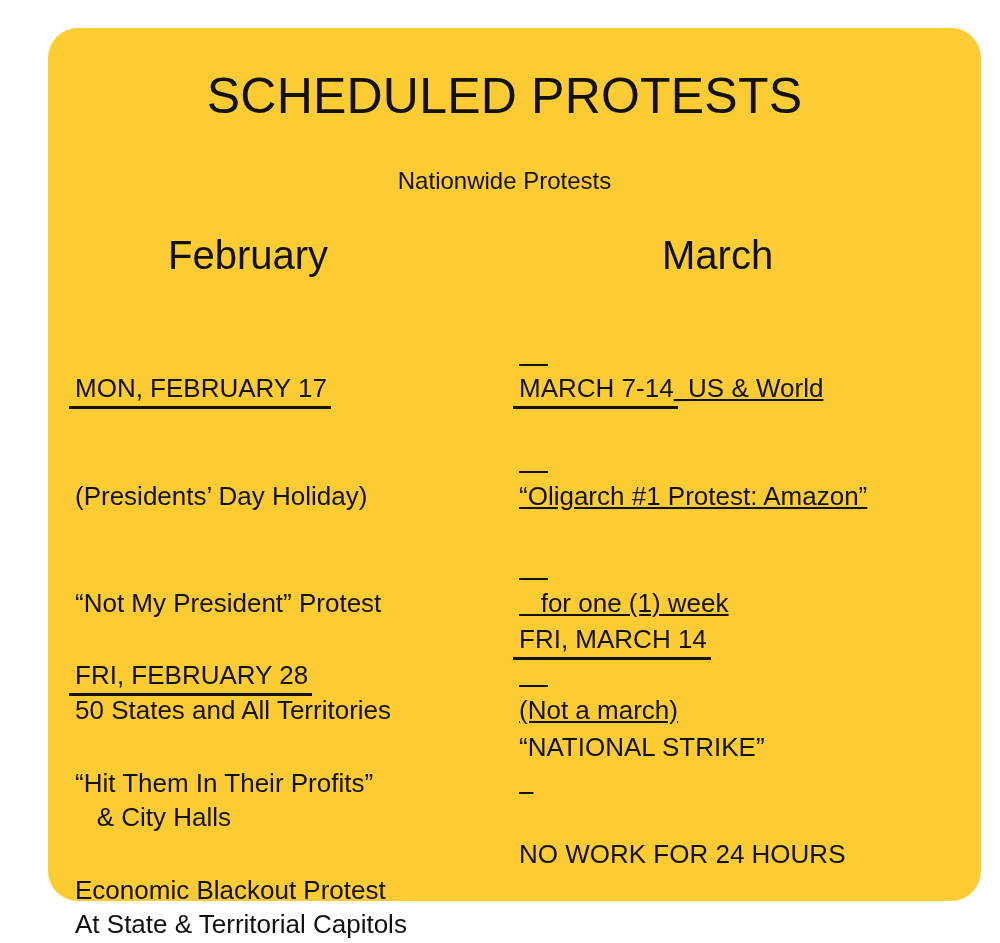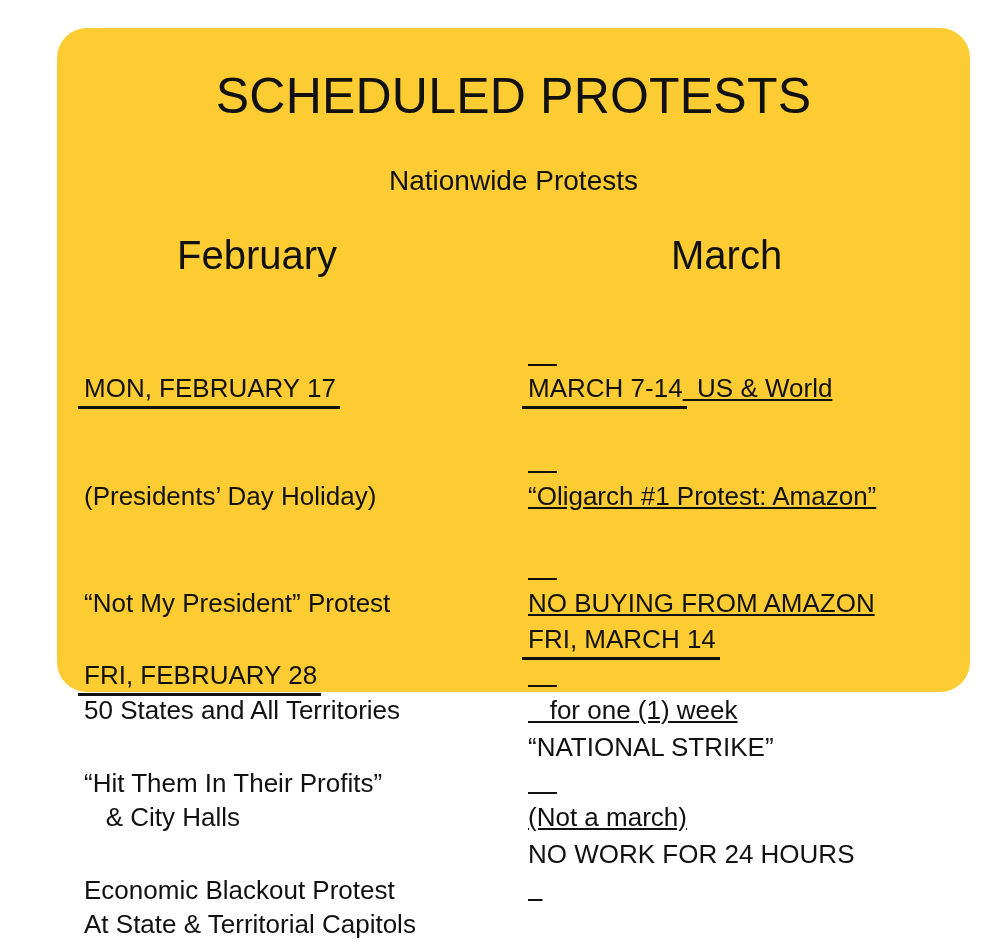--- a/index.html
+++ b/index.html
@@ -1,23 +1,23 @@
 <!DOCTYPE html>
 <html><head>
 <meta charset="utf-8">
 <style>
   html, body { margin:0; padding:0; background:#ffffff; }
   body { width:1000px; height:943px; position:relative; overflow:hidden;
          font-family:"Liberation Sans", sans-serif; color:#111; }
-  .card { position:absolute; left:57px; top:28px; width:913px; height:664px;
-          background:#fdcc32; border-radius:30px; }
+  .card { position:absolute; left:48px; top:28px; width:913px; height:873px;
+          background:#fdcc32; border-radius:30px;padding-left:20px; }
   .title { position:absolute; left:0; width:913px; top:40px; text-align:center;
            font-size:50px; line-height:56px; letter-spacing:0.2px; }
   .subtitle { position:absolute; left:0; width:913px; top:131px; text-align:center;
-              font-size:28px; line-height:44px; }
+              font-size:24px; line-height:44px; }
   .month { position:absolute; top:204px; font-size:40px; line-height:46px; }
   .month.feb { left:120px; }
   .month.mar { left:614px; }
   .col { position:absolute; font-size:26px; line-height:35.7px; white-space:pre; }
   .col .line { display:block; height:35.7px; }
   .col .head { position:relative; display:inline-block; }
   .col .head::after { content:""; position:absolute; left:-6px; right:-4px; bottom:-2px;
                       height:3px; background:#111; }
   .ev-feb1 { left:27px; top:272px; }
   .ev-mar1 { left:471px; top:272px;text-decoration:underline; }
@@ -50,21 +50,20 @@
     
     
     
     
     
   </div>
 
   <div class="col ev-mar1">
     <span class="line"><span class="head">MARCH 7-14</span><span>  US &amp; World</span></span>
     <span class="line">“Oligarch #1 Protest: Amazon”</span>
-    <span class="line">NO BUYING FROM AMAZON</span>
     <span class="line">   for one (1) week</span>
     <span class="line">(Not a march)</span>
   </div>
 
   <div class="col ev-mar2">
     <span class="line"><span class="head">FRI, MARCH 14</span></span>
     <span class="line">“NATIONAL STRIKE”</span>
     <span class="line">NO WORK FOR 24 HOURS</span>
     
     

